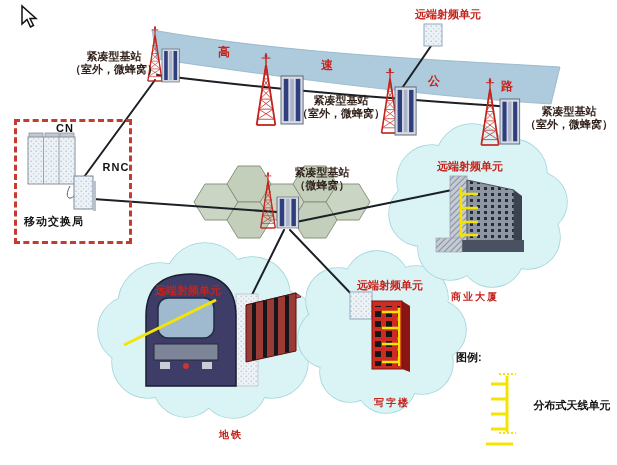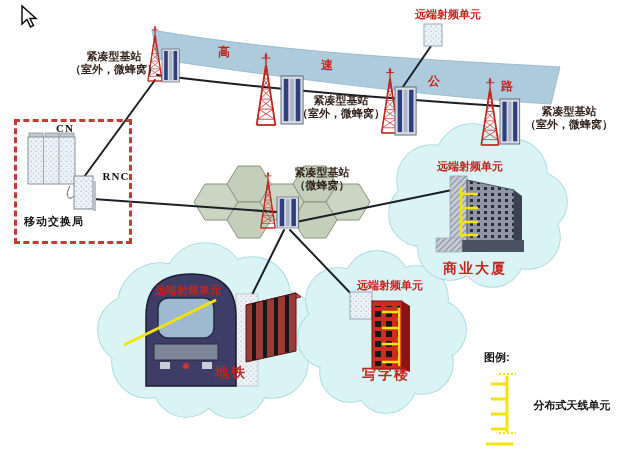--- a/index.html
+++ b/index.html
@@ -4,22 +4,22 @@
 <style>
   html,body{margin:0;padding:0;background:#fff;}
   body{width:617px;height:465px;position:relative;overflow:hidden;
        font-family:"Liberation Sans",sans-serif;}
   #art{position:absolute;left:0;top:0;}
   .lbl{position:absolute;font-weight:bold;font-size:11px;line-height:13px;
        text-align:center;white-space:nowrap;}
   .dark{color:#2f1f18;font-family:Liberation Mono, monospace;}
   .red{color:#c5231c;}
   .blk{color:#111;}
-  .latin{font-family:Liberation Serif, serif;letter-spacing:1px;}
-  .site{font-size:14px;letter-spacing:2px;}
+  .latin{font-family:Liberation Sans, sans-serif;letter-spacing:1px;}
+  .site{font-size:10px;letter-spacing:2px;margin-top:28px;}
   .hw{position:absolute;color:#c5231c;font-weight:bold;font-size:12px;}
   #mso-box{position:absolute;left:14px;top:119px;width:112px;height:119px;
        border:3px dashed #c63b31;}
 </style>
 </head>
 <body>
 
 <svg id="art" width="617" height="465" viewBox="0 0 617 465">
   <defs>
     <pattern id="speck" width="5" height="5" patternUnits="userSpaceOnUse">
@@ -249,28 +249,28 @@
 <div class="lbl dark" style="left:284px;top:167px;width:76px;">
   <div>紧凑型基站</div>
   <div>（微蜂窝）</div>
 </div>
 
 <div class="lbl red" style="left:400px;top:8px;width:96px;">远端射频单元</div>
 <div class="lbl red" style="left:422px;top:160px;width:96px;">远端射频单元</div>
 <div class="lbl red" style="left:140px;top:284px;width:96px;">远端射频单元</div>
 <div class="lbl red" style="left:342px;top:279px;width:96px;">远端射频单元</div>
 
-<div class="lbl red site" style="left:196px;top:366px;width:70px;">地铁</div>
+<div class="lbl red site" style="left:196px;top:400px;width:70px;">地铁</div>
 <div class="lbl red site" style="left:340px;top:368px;width:70px;text-align:right;">写字楼</div>
 <div class="lbl red site" style="left:438px;top:262px;width:74px;">商业大厦</div>
 
 <div class="lbl blk latin" style="left:50px;top:122px;width:30px;">CN</div>
-<div class="lbl blk latin" style="left:96px;top:170px;width:40px;">RNC</div>
+<div class="lbl blk latin" style="left:96px;top:161px;width:40px;">RNC</div>
 <div class="lbl blk" style="left:12px;top:215px;width:84px;letter-spacing:1px;">移动交换局</div>
 
-<div class="lbl blk" style="left:484px;top:351px;width:44px;text-align:left;">图例:</div>
+<div class="lbl blk" style="left:456px;top:351px;width:44px;text-align:left;">图例:</div>
 <div class="lbl blk" style="left:527px;top:399px;width:90px;text-align:center;">分布式天线单元</div>
 <div class="lbl blk" style="left:523px;top:437px;width:70px;text-align:left;margin-top:31px;">泄漏电缆</div>
 
 <span class="hw" style="left:218px;top:44px;">高</span>
 <span class="hw" style="left:321px;top:57px;">速</span>
 <span class="hw" style="left:428px;top:73px;">公</span>
 <span class="hw" style="left:501px;top:78px;">路</span>
 
 </body></html>

